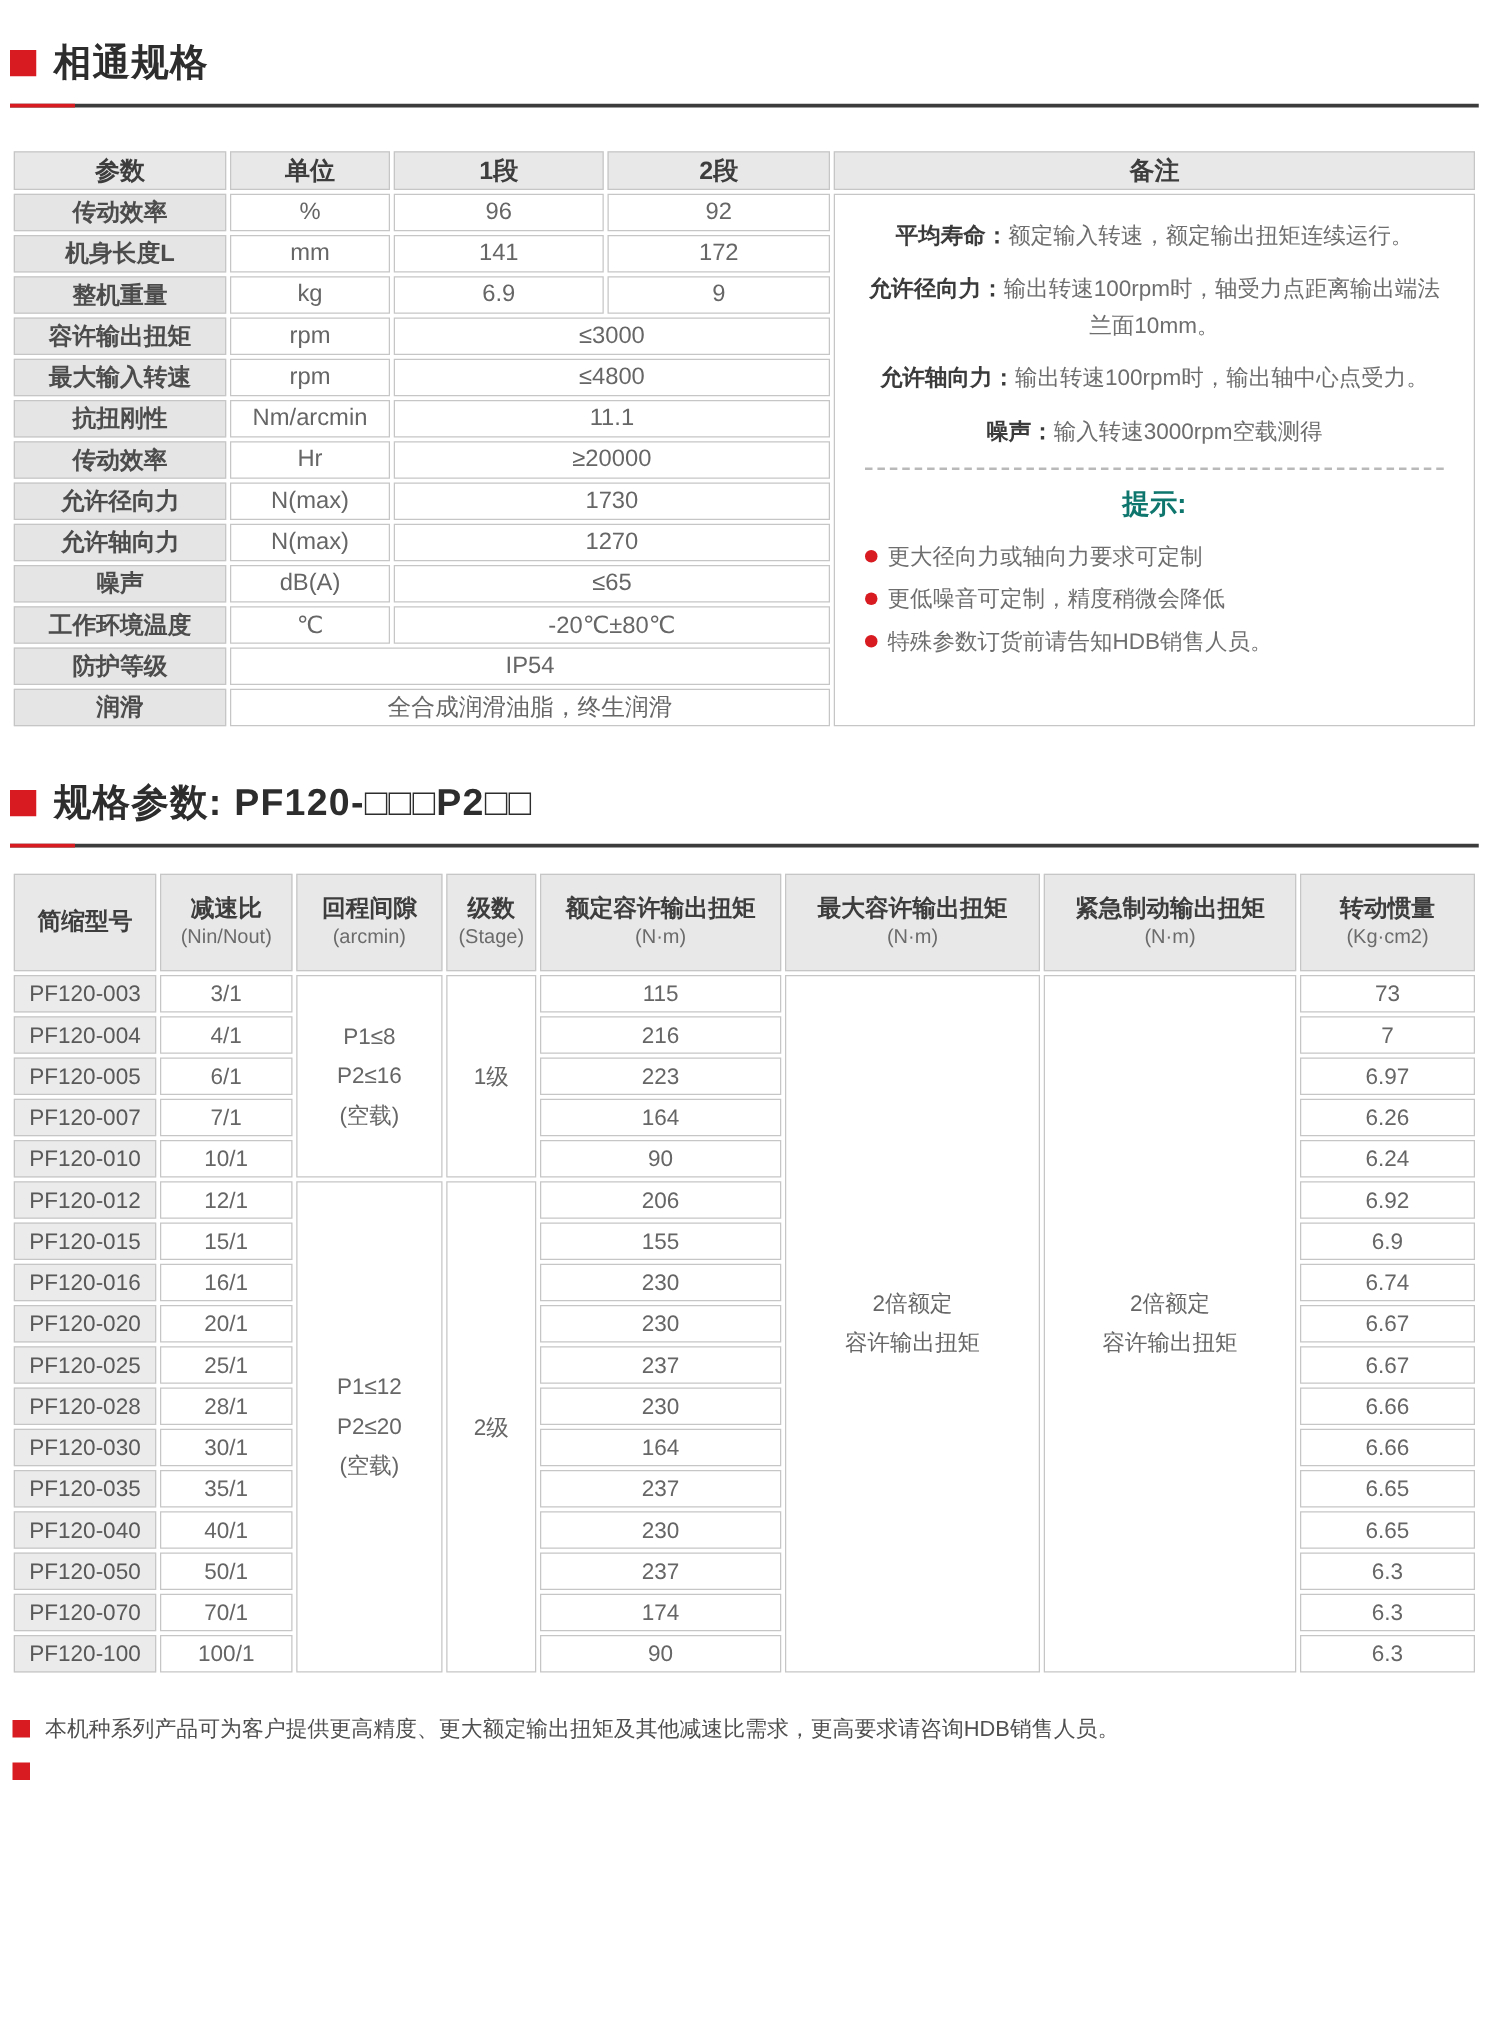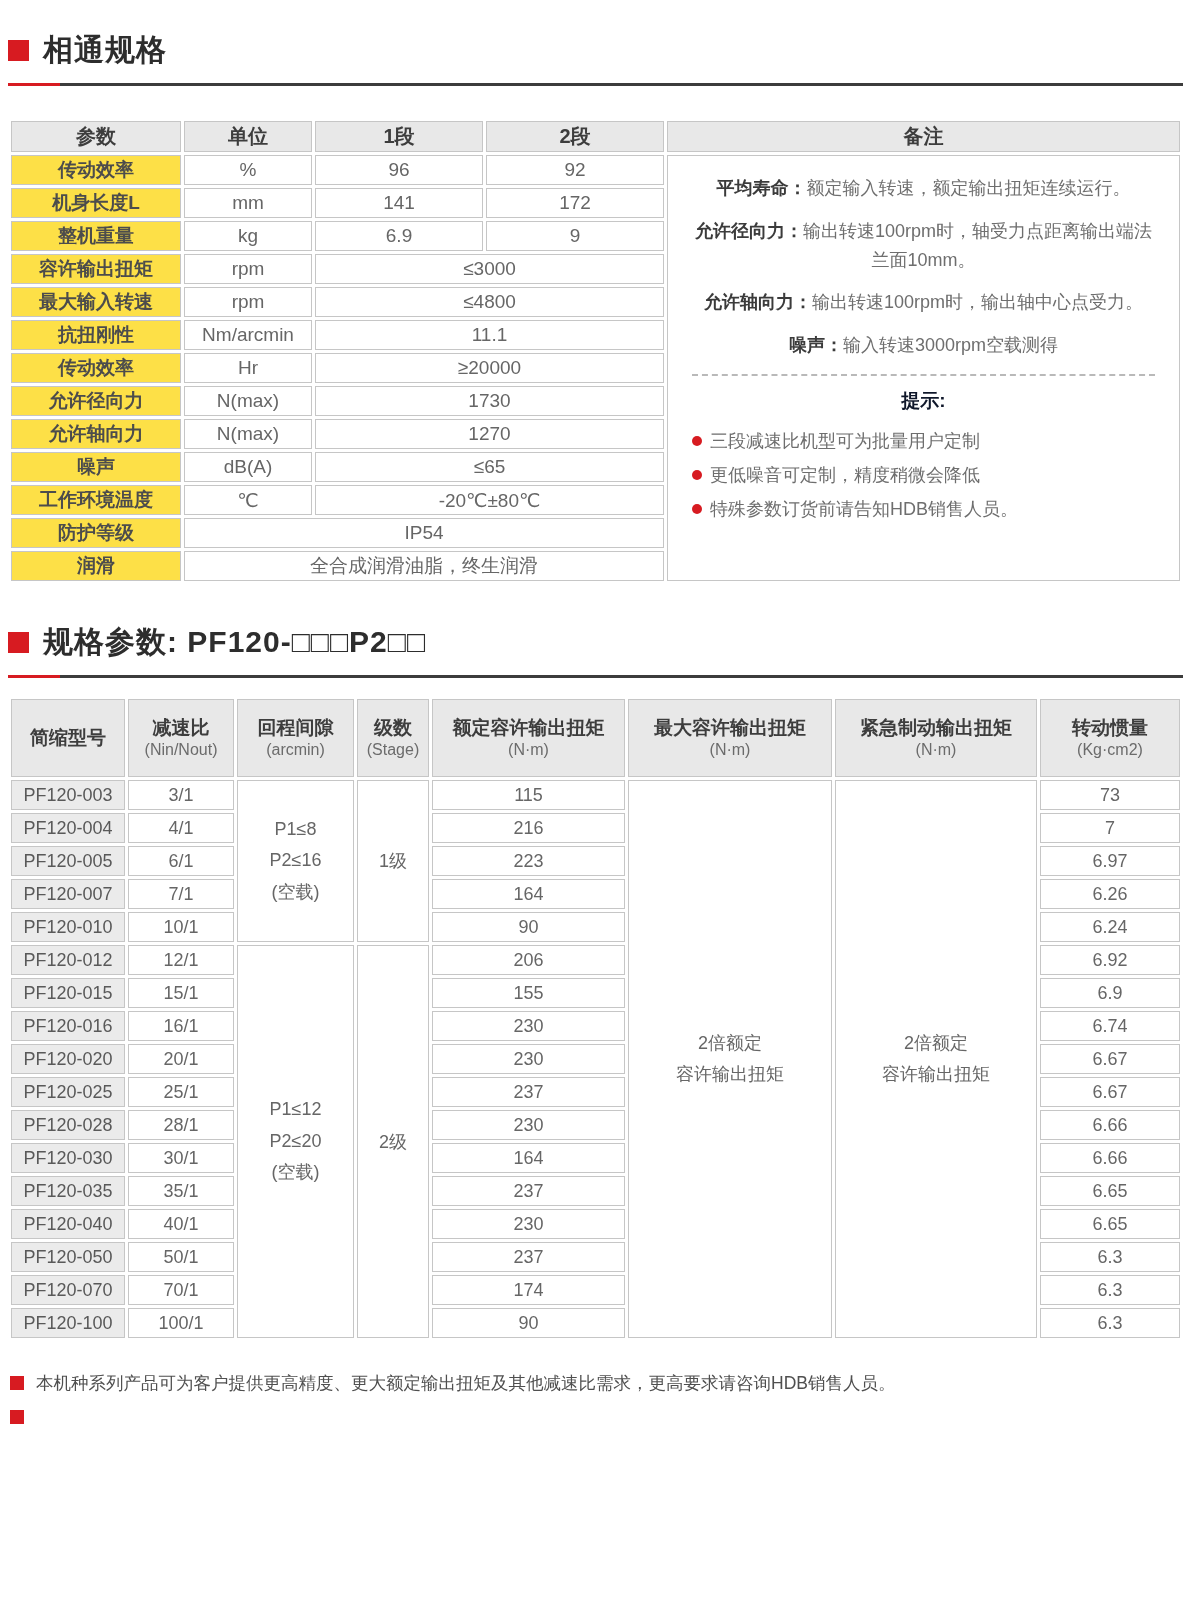--- a/index.html
+++ b/index.html
@@ -17,30 +17,30 @@
   .sec-head .red-sq { width:21px; height:21px; background:var(--accent); flex:0 0 auto; }
   .sec-head h1 { font-size:30px; font-weight:bold; color:#2d2d2d; letter-spacing:1px; }
   .sec-head .red-underline { position:absolute; left:0; bottom:-3px; width:52px; height:3px; background:var(--accent); }
   .sec2 { margin-top:38px; }
 
   
   table { border-collapse:separate; border-spacing:3px; width:100%; table-layout:fixed; }
   th, td { border:1px solid #c6c6c6; text-align:center; vertical-align:middle;
            height:30px; padding:1px 6px; font-size:19px; color:#666; background:#fff; }
   th { background:#e8e8e8; font-weight:bold; color:#3d3d3d; font-size:20px; }
-  td.param { background:#fde047; font-weight:bold; color:#4c4c4c; }
+  td.param { background:#e5e5e5; font-weight:bold; color:#4c4c4c; }
 
   .t1 { margin-top:32px; }
 
   
   td.notes { text-align:center; vertical-align:top; padding:18px 24px; font-size:18px; color:#6e6e6e; }
   .note-p { line-height:1.6; margin-bottom:14px; }
   .note-p b { color:#3b3b3b; }
   .dash-divider { border-top:2px dashed #b9b9b9; margin:4px 0 12px 0; }
-  .tips-title { font-weight:bold; color:#0f172a; font-size:19px; margin-bottom:10px; }
+  .tips-title { font-weight:bold; color:#0f766e; font-size:22px; margin-bottom:10px; }
   .tip { display:flex; align-items:center; gap:8px; line-height:1.9; }
   .tip .dot { width:10px; height:10px; border-radius:50%; background:var(--accent); flex:0 0 auto; }
 
   
   .t2 { margin-top:18px; }
   .t2 th { padding:10px 4px; height:78px; }
   .t2 th .h-main { display:block; font-size:19px; font-weight:bold; color:#3d3d3d; line-height:1.35; }
   .t2 th .h-sub  { display:block; font-size:16px; font-weight:normal; color:#6b6b6b; line-height:1.3; }
   .t2 td { font-size:18px; }
   .t2 td.model { background:#ebebeb; color:#595959; }
@@ -86,21 +86,21 @@
       <td>92</td>
       <td class="notes" rowspan="13">
         <div class="note-p"><b>平均寿命：</b><span>额定输入转速，额定输出扭矩连续运行。</span></div>
         <div class="note-p"><b>允许径向力：</b><span>输出转速100rpm时，轴受力点距离输出端法兰面10mm。</span></div>
         <div class="note-p"><b>允许轴向力：</b><span>输出转速100rpm时，输出轴中心点受力。</span></div>
         <div class="note-p"><b>噪声：</b><span>输入转速3000rpm空载测得</span></div>
         <div class="dash-divider"></div>
         <div class="tips-title">提示:</div>
         <div class="tip">
               <span class="dot"></span>
-              <span>三段减速比机型可为批量用户定制</span>
+              <span>更大径向力或轴向力要求可定制</span>
             </div>
         <div class="tip">
               <span class="dot"></span>
               <span>更低噪音可定制，精度稍微会降低</span>
             </div>
         <div class="tip">
               <span class="dot"></span>
               <span>特殊参数订货前请告知HDB销售人员。</span>
             </div>
       </td>

